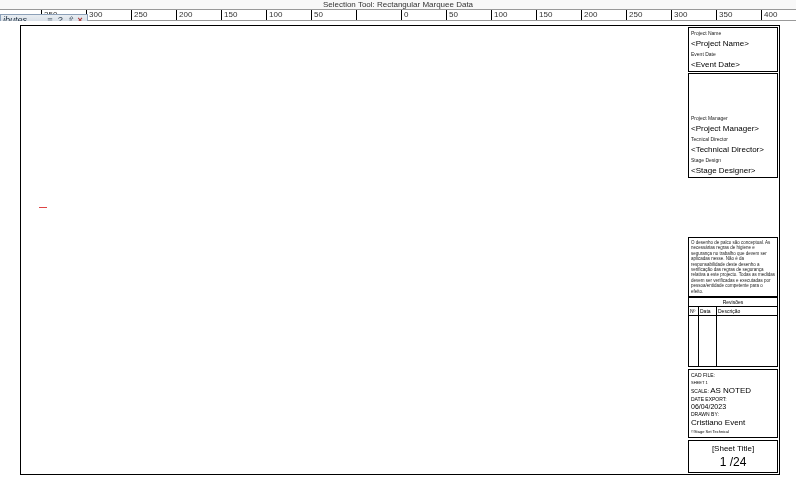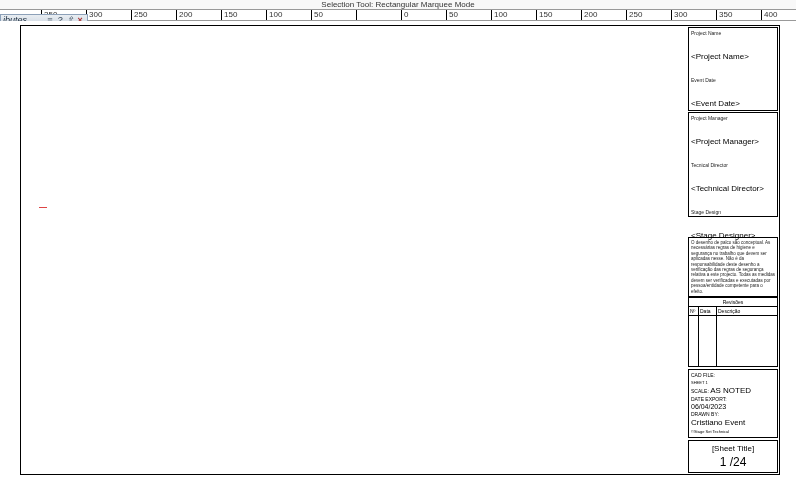--- a/index.html
+++ b/index.html
@@ -85,21 +85,22 @@
     flex-direction: column;
     font-size: 6px;
     color: #000;
   }
   .tb-box {
     border: 1px solid #000;
     margin: 1px 1px 0 1px;
     padding: 2px;
     display: flex;
     flex-direction: column;
-    gap: 16px;
+    gap: 3px;
+    justify-content: flex-end;
   }
   .tb-label { font-size: 5px; color: #222; }
   .tb-val { font-size: 8px; }
   .tb-notes {
     border: 1px solid #000;
     margin: 2px 1px 0 1px;
     padding: 2px;
     font-size: 4.5px;
     line-height: 1.2;
     color: #222;
@@ -157,21 +158,21 @@
     top: 181px;
     width: 8px;
     border-top: 1px solid #d44;
   }
   .fill { flex: 1 1 auto; }
 </style>
 </head>
 <body>
 
 <div class="status-bar">
-  <span>Selection Tool: Rectangular Marquee Mode</span>
+  <span>Selection Tool: Rectangular Marquee Data</span>
 </div>
 
 <div class="ruler-h" id="ruler">
     <div class="ruler-tick" style="left: 41px;">350</div>
     <div class="ruler-tick" style="left: 86px;">300</div>
     <div class="ruler-tick" style="left: 131px;">250</div>
     <div class="ruler-tick" style="left: 176px;">200</div>
     <div class="ruler-tick" style="left: 221px;">150</div>
     <div class="ruler-tick" style="left: 266px;">100</div>
     <div class="ruler-tick" style="left: 311px;">50</div>

